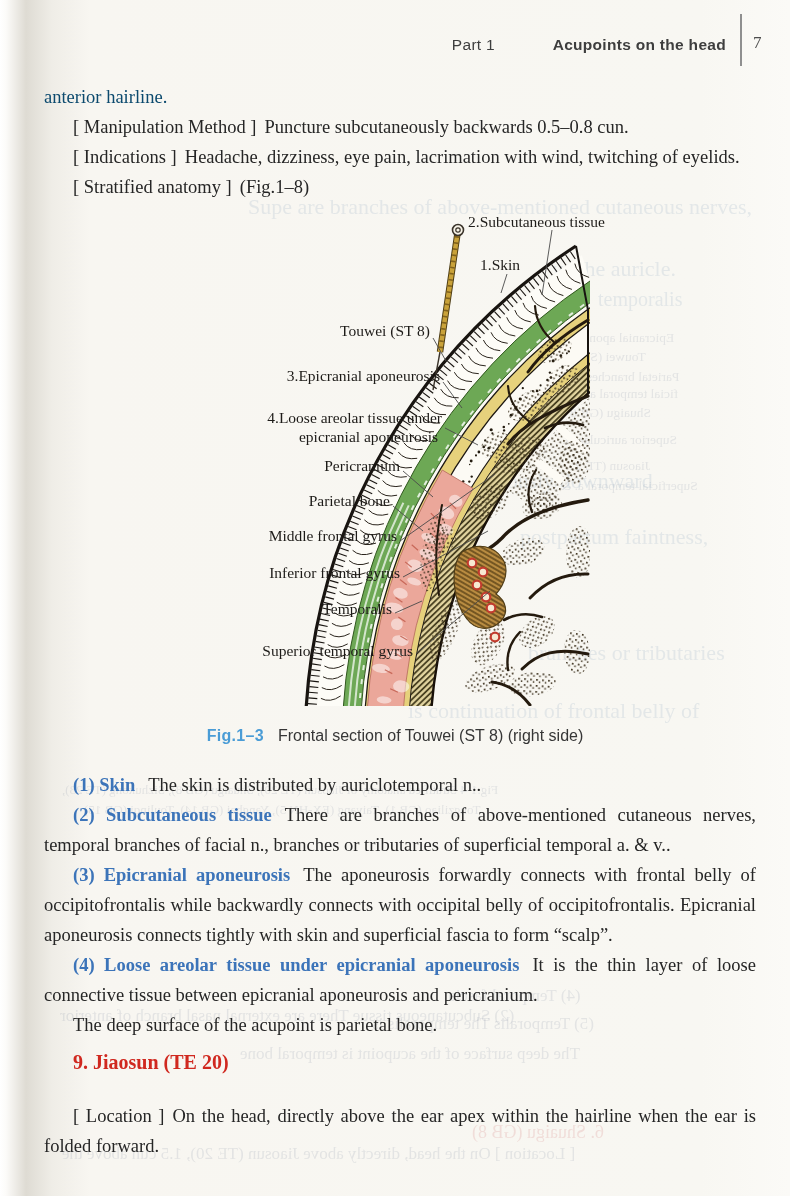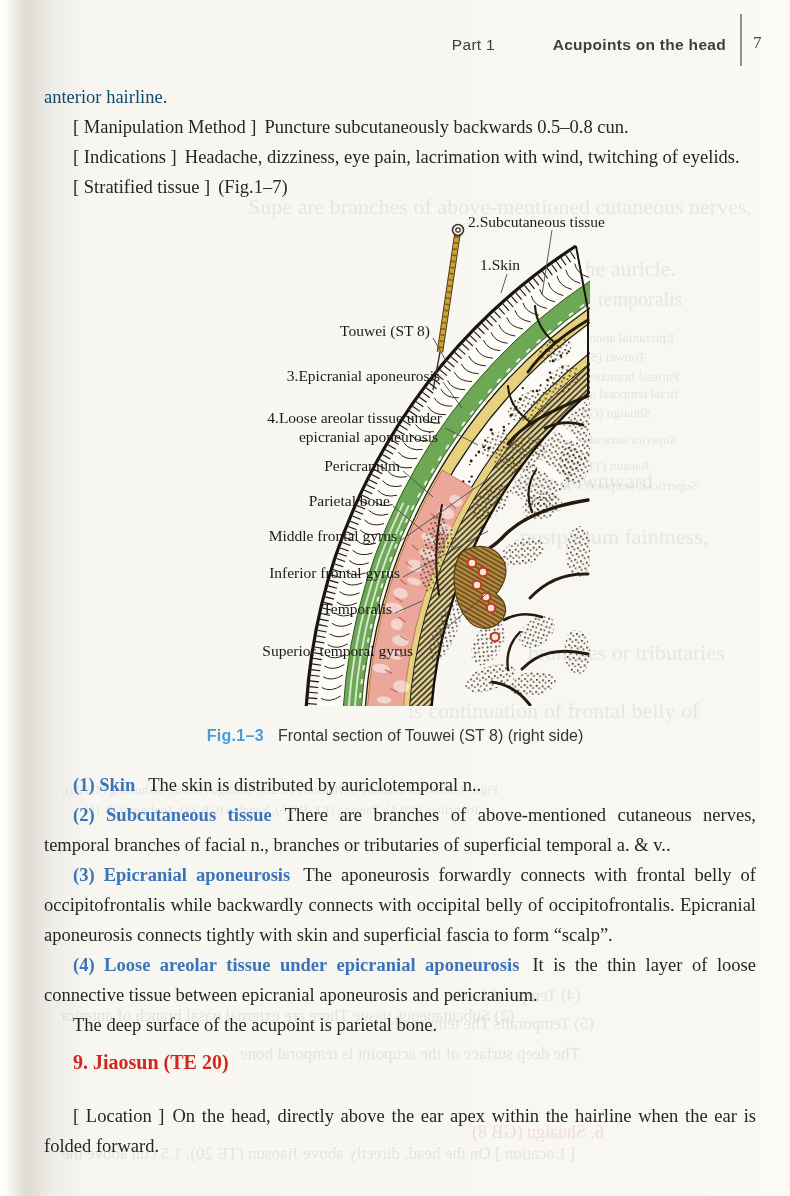--- a/index.html
+++ b/index.html
@@ -83,21 +83,21 @@
     <span class="part">Part 1</span>
     <span class="title">Acupoints on the head</span>
     <span class="rule"></span>
     <span class="pagenum">7</span>
   </div>
 
   <div class="textcol intro">
     <p><span class="carry">anterior hairline.</span></p>
     <p class="indent"><span class="bracket-lead">[ Manipulation Method ]</span><span>Puncture subcutaneously backwards 0.5–0.8 cun.</span></p>
     <p class="indent"><span class="bracket-lead">[ Indications ]</span><span>Headache, dizziness, eye pain, lacrimation with wind, twitching of eyelids.</span></p>
-    <p class="indent"><span class="bracket-lead">[ Stratified tissue ]</span><span>(Fig.1–7)</span></p>
+    <p class="indent"><span class="bracket-lead">[ Stratified anatomy ]</span><span>(Fig.1–8)</span></p>
   </div>
 
   <div class="figwrap">
     <svg id="figure-svg" width="500" height="510" viewBox="0 0 500 510">
       <defs>
         <clipPath id="figclip">
             <rect x="0" y="0" width="400" height="506"></rect>
           </clipPath>
         <pattern id="stip" width="6" height="6" patternUnits="userSpaceOnUse" patternTransform="rotate(12)">
           <rect x="1" y="1" width="1.7" height="1.7" fill="#3a2e1b"></rect>

